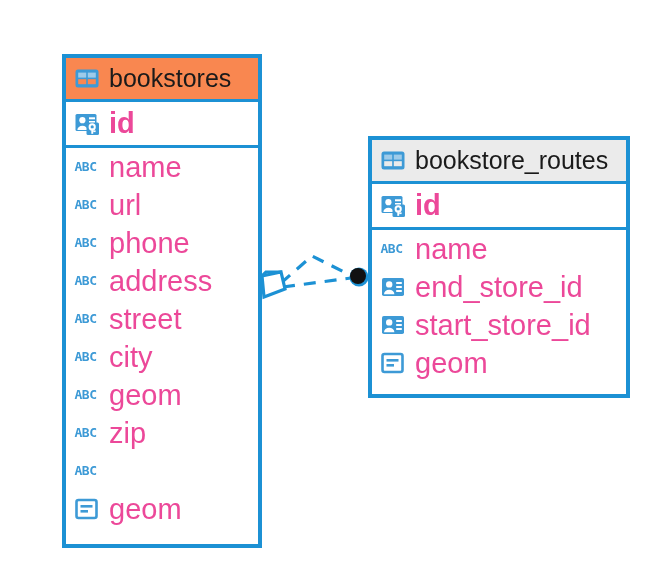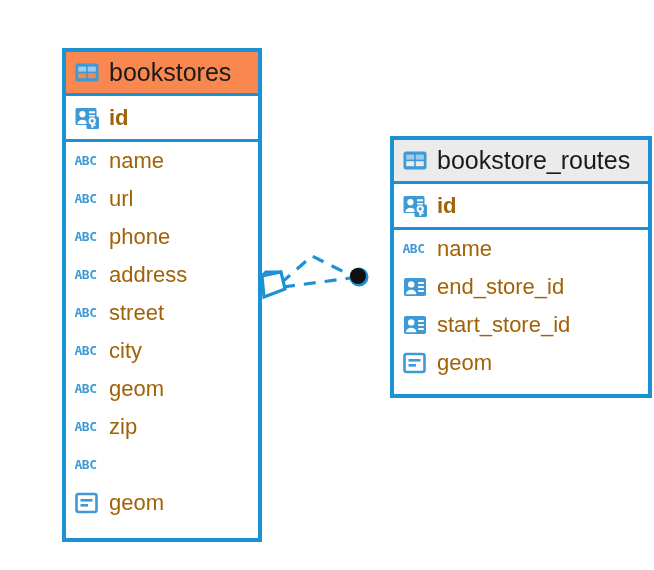--- a/index.html
+++ b/index.html
@@ -35,46 +35,46 @@
     line-height:1;
   }
   .row{
     display:flex;
     align-items:center;
     box-sizing:border-box;
     height:38px;
     padding:0 8px;
   }
   .row .label{
-    font-size:22px;
-    color:#a16207;
+    font-size:29px;
+    color:#ec4899;
     margin-left:9px;
     white-space:nowrap;
     line-height:1;
   }
   .row.pk{
     height:46px;
     border-bottom:3px solid #1C91D4;
   }
   .row.pk .label{font-weight:bold;}
 
   .ico{
     flex:0 0 auto;
     width:26px;height:26px;
     display:block;
     text-align:center;
   }
   .ico svg{display:block;width:26px;height:26px;}
 
   
-  #bookstores{left:62px;top:48px;width:200px;height:494px;}
+  #bookstores{left:62px;top:54px;width:200px;height:494px;}
   #bookstores .entity-header{background:#F98750;}
 
   
-  #bookstore_routes{left:368px;top:136px;width:262px;height:262px;margin-left:22px;}
+  #bookstore_routes{left:368px;top:136px;width:262px;height:262px;}
   #bookstore_routes .entity-header{background:#ebebeb;}
 
   .abc-text{
     font-family:"DejaVu Sans Mono", monospace;
     font-size:13px;
     font-weight:bold;
     letter-spacing:-0.5px;
     fill:#3d9ad6;
   }
 </style>

